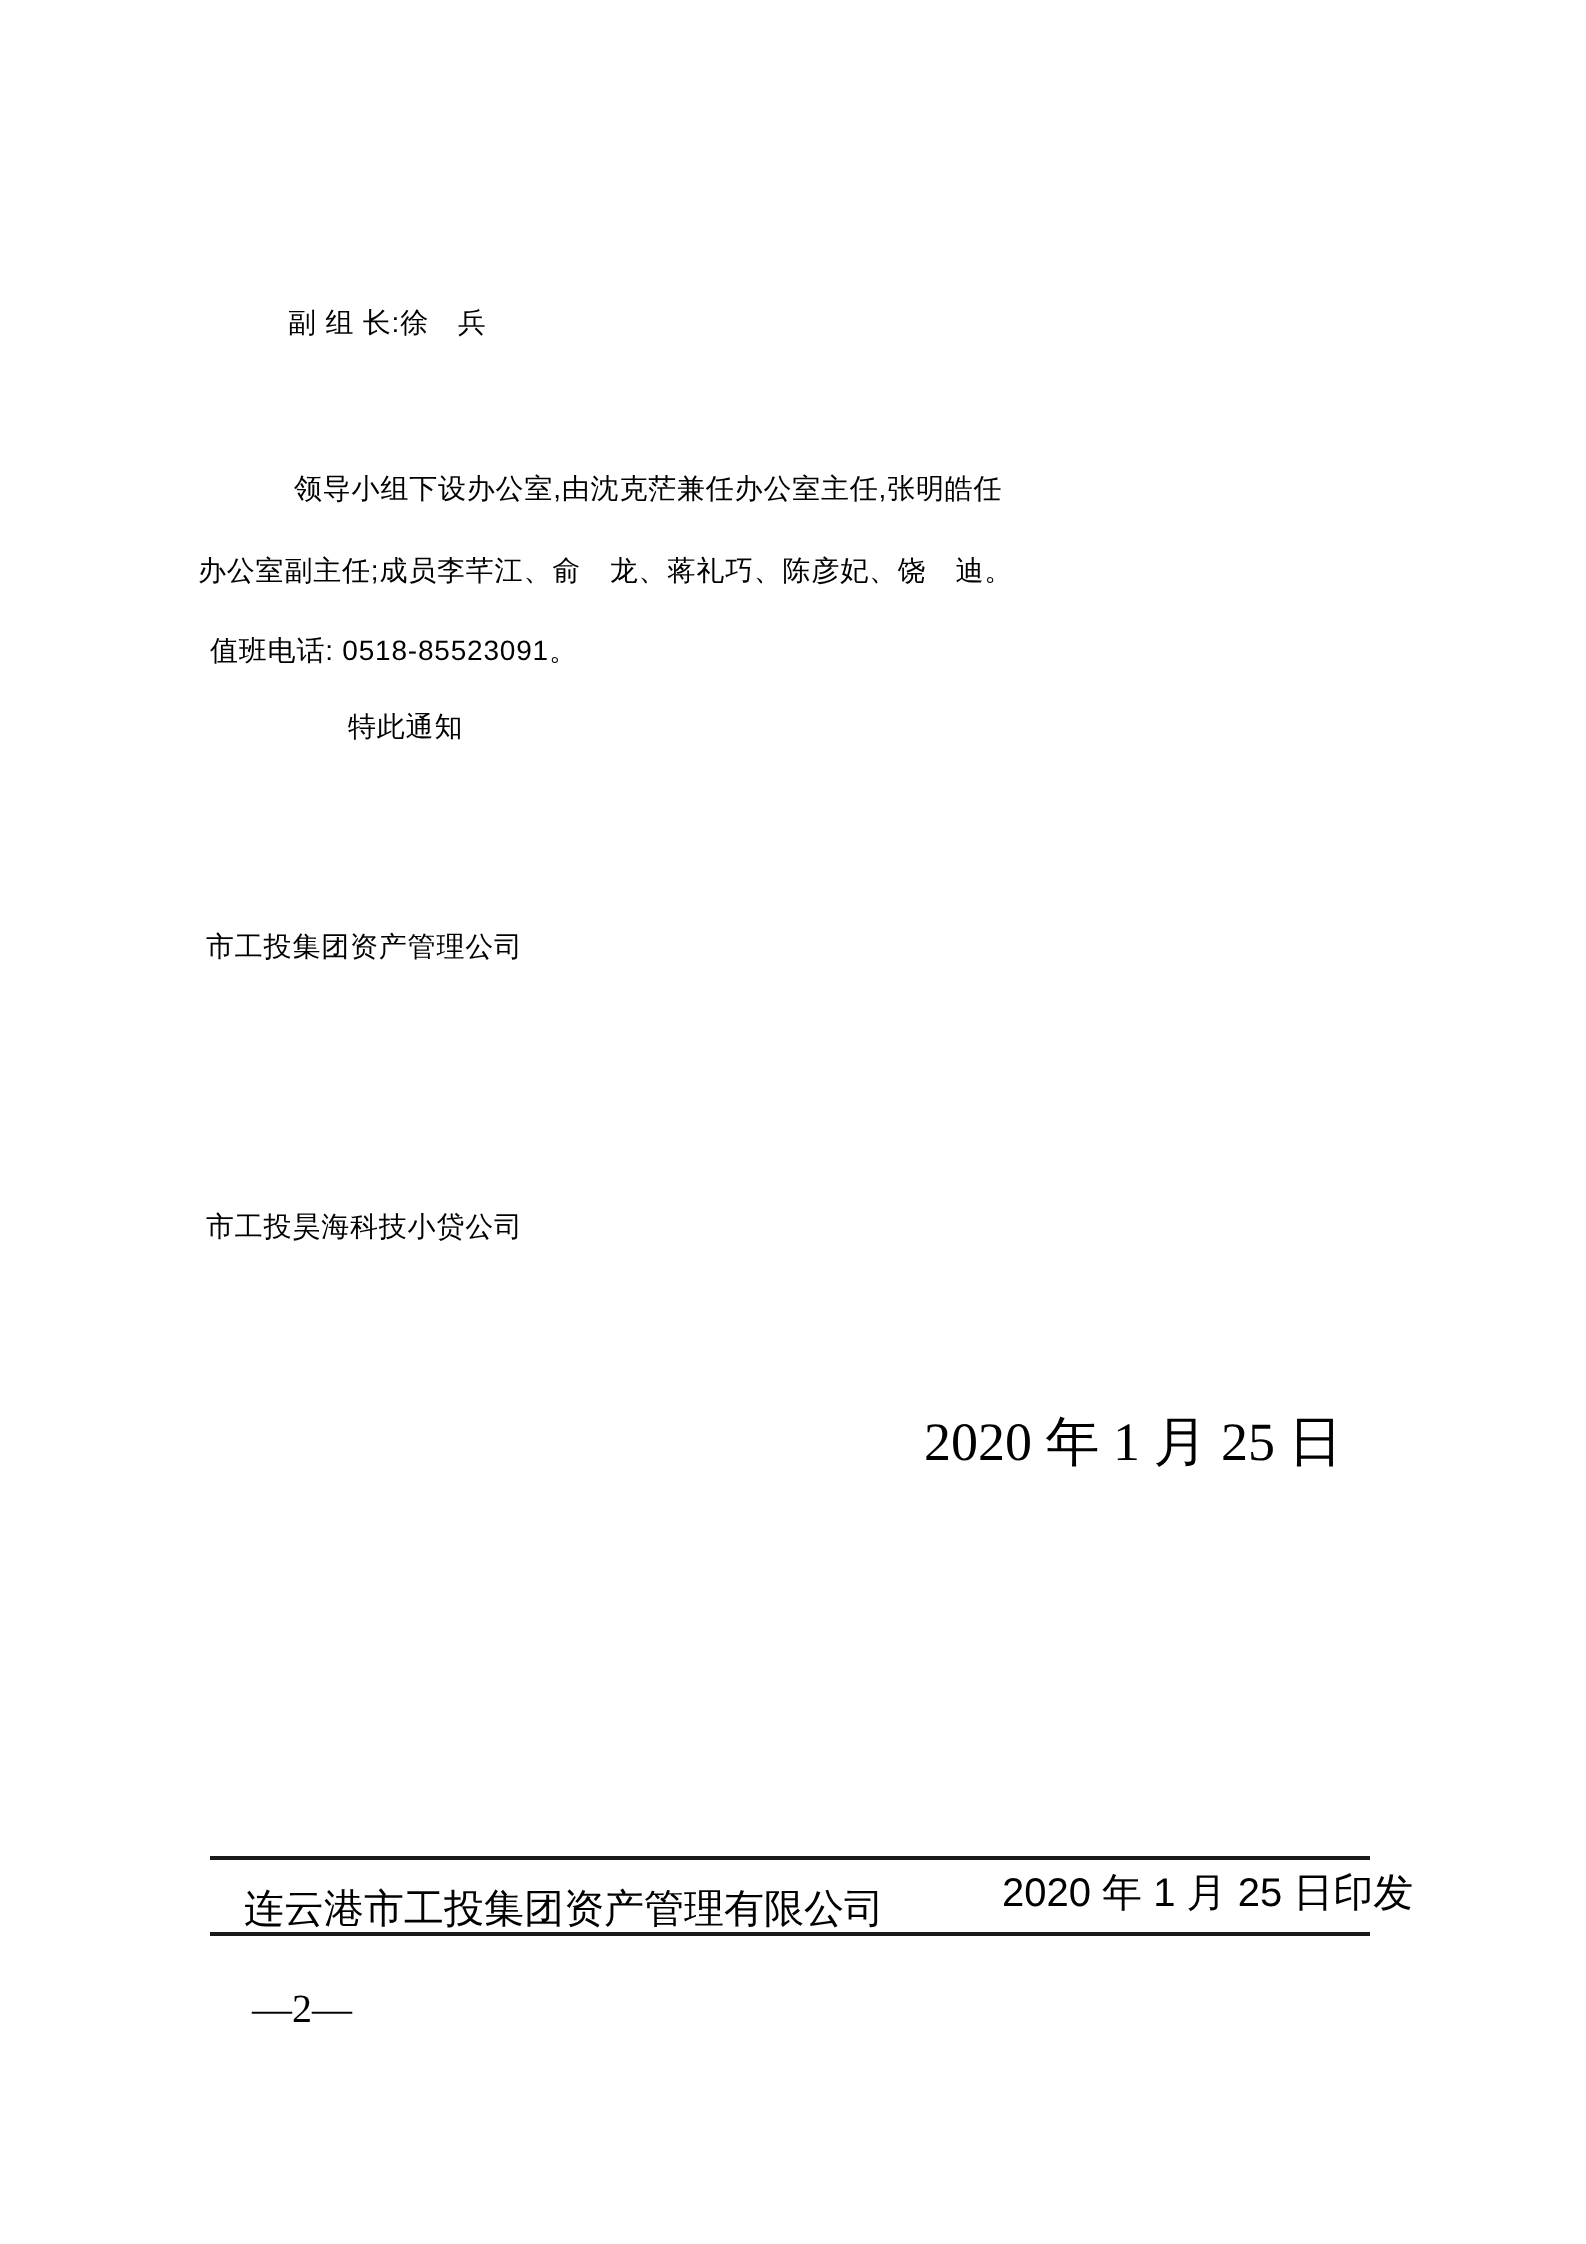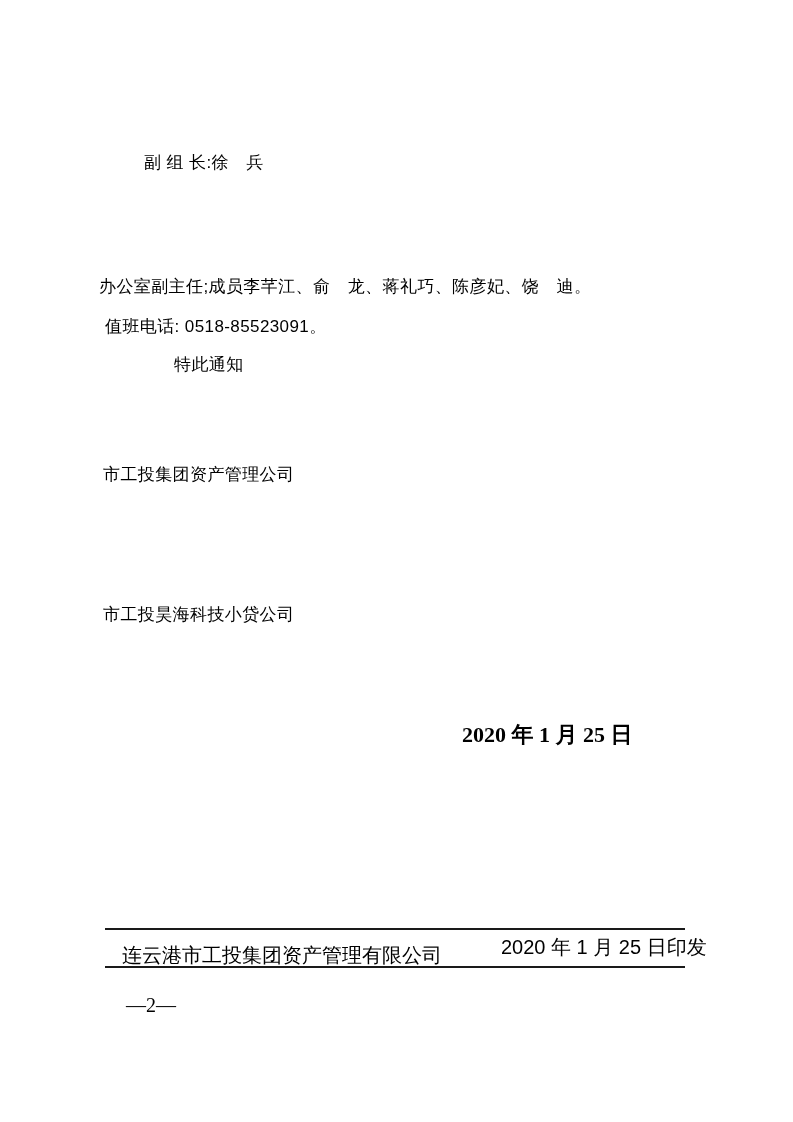--- a/index.html
+++ b/index.html
@@ -15,21 +15,21 @@
     color: #000000;
     font-family: "Liberation Sans", sans-serif;
     overflow: hidden;
   }
   .line {
     position: absolute;
     white-space: pre;
     line-height: 1.15;
   }
   .body-text {
-    font-size: 17px;
+    font-size: 14px;
     letter-spacing: 0.4px;
     font-weight: 500;
   }
   .serif-text {
     font-family: "Liberation Serif", serif;
     font-weight: 400;
   }
   .footer-text {
     font-size: 20px;
     font-weight: 500;
@@ -43,33 +43,34 @@
   }
 </style>
 </head>
 <body>
 
 <div class="page">
 
   <div class="line body-text" style="left:144px; top:153px;">副 组 长:徐　兵</div>
 
 
+  <div class="line body-text" style="left:147px; top:236px;">领导小组下设办公室,由沈克茫兼任办公室主任,张明皓任</div>
 
   <div class="line body-text" style="left:99px; top:277px;">办公室副主任;成员李芊江、俞　龙、蒋礼巧、陈彦妃、饶　迪。</div>
 
   <div class="line body-text" style="left:105px; top:317px;">值班电话: 0518-85523091。</div>
 
   <div class="line body-text" style="left:147px; top:355px;margin-left:27px;">特此通知</div>
 
   <div class="line body-text" style="left:103px; top:465px;">市工投集团资产管理公司</div>
 
 
   <div class="line body-text" style="left:103px; top:605px;text-align:right;">市工投昊海科技小贷公司</div>
 
-  <div class="line serif-text" style="left:462px; top:722px; font-size:22px;font-weight:bold;">2020 年 1 月 25 日</div>
+  <div class="line serif-text" style="left:462px; top:706px; font-size:27px;">2020 年 1 月 25 日</div>
 
   <div class="rule" style="top:928px;"></div>
 
   <div class="line footer-text" style="left:122px; top:944px;">连云港市工投集团资产管理有限公司</div>
 
   <div class="line footer-text" style="left:501px; top:936px;">2020 年 1 月 25 日印发</div>
 
   <div class="rule" style="top:966px;"></div>
 
   <div class="line serif-text" style="left:126px; top:994px; font-size:20px;">—2—</div>

